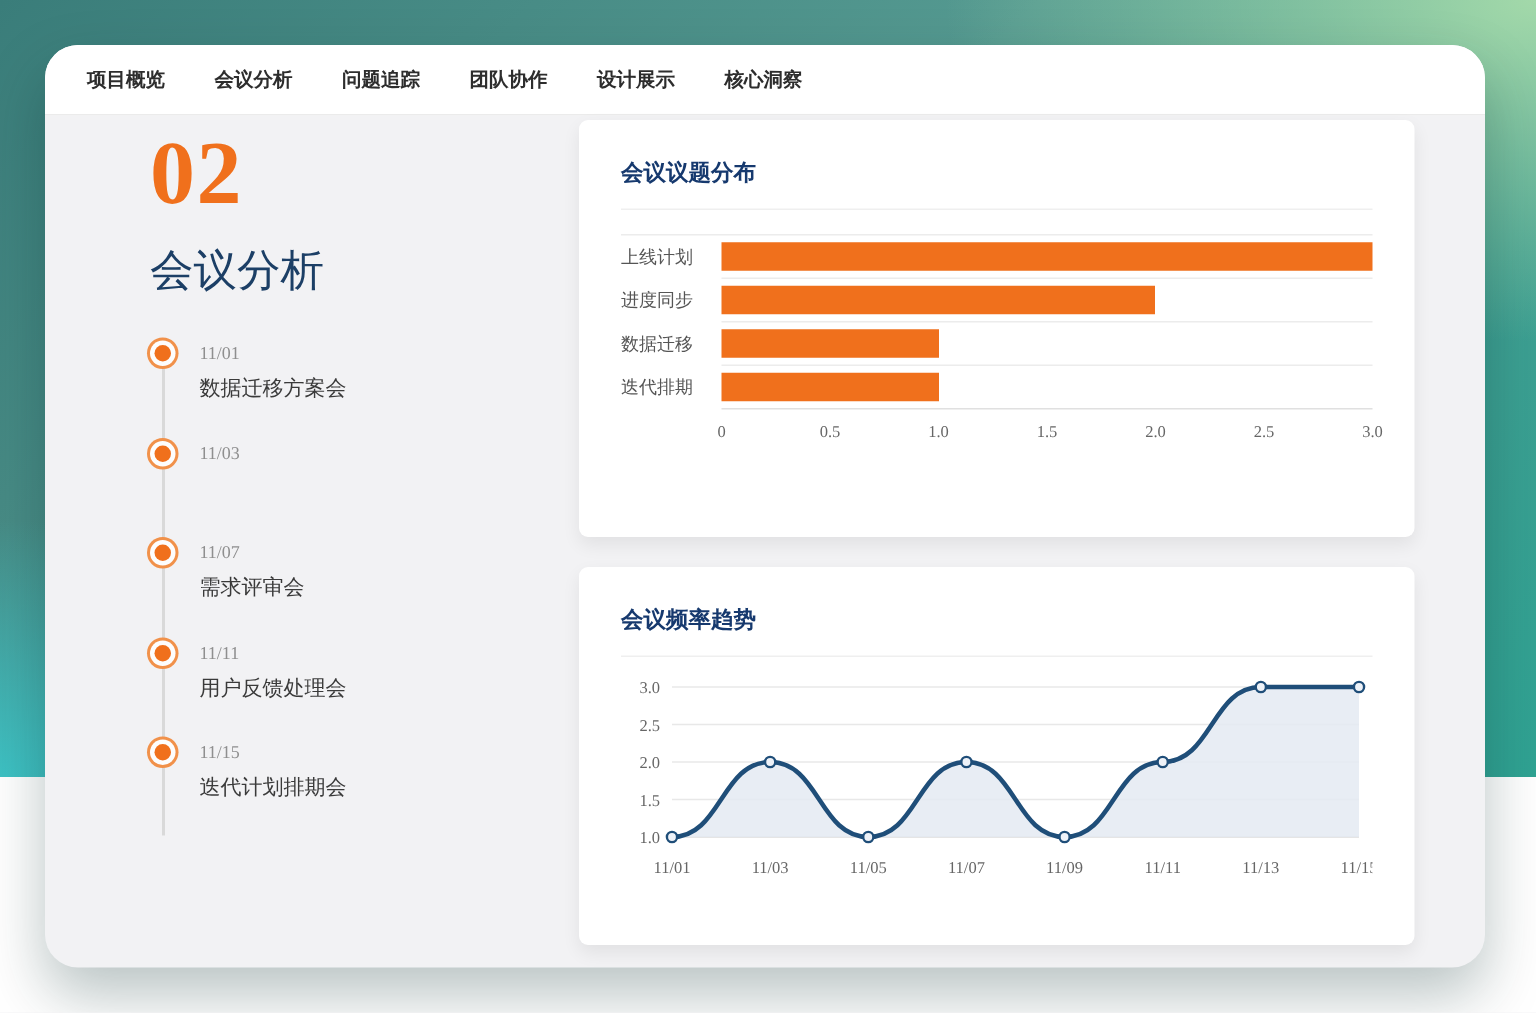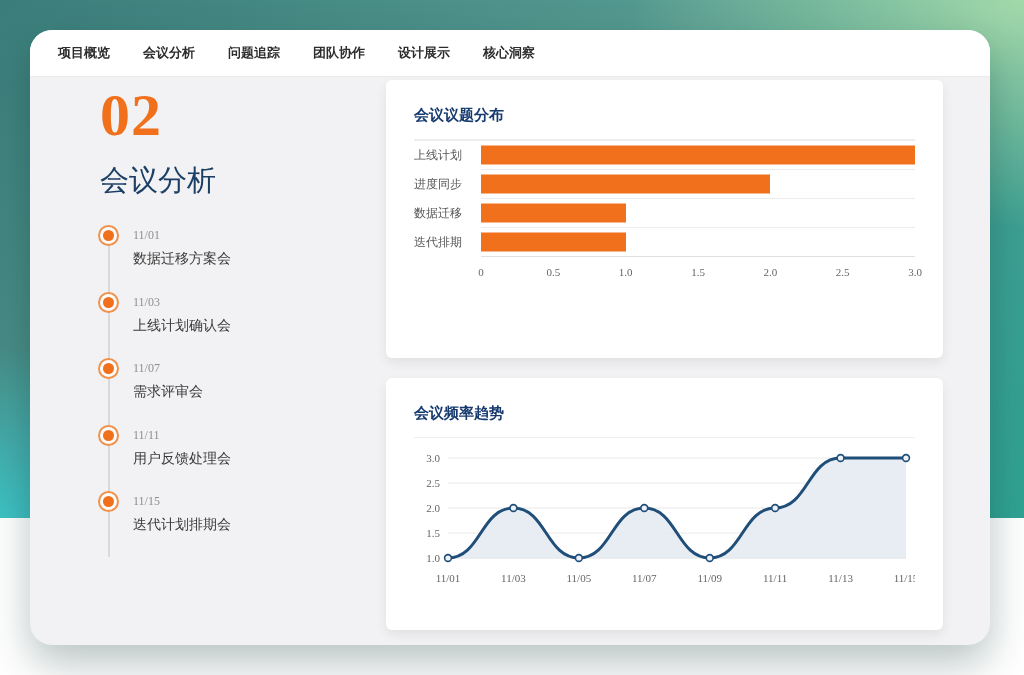--- a/index.html
+++ b/index.html
@@ -33,21 +33,21 @@
   .ttitle { font-size:14px; color:#3a3a3a; font-weight:500; margin-top:7px; }
   
   .cards { position:absolute; left:356px; top:50px; width:557px; }
   .card { background:#fff; border-radius:6px; box-shadow:0 5px 12px rgba(0,0,0,.07);
     padding:26px 28px 20px 28px; }
   .card h2 { font-size:15px; font-weight:bold; color:#16396e; }
   .divider { height:1px; background:#efefef; margin:14px 0 0 0; }
   .card1 { height:278px; margin-bottom:20px; }
   .card2 { height:252px; }
   
-  .barchart { border-top:1px solid #ececec; }
+  .barchart { margin-top:16px; border-top:1px solid #ececec; }
   .brow { display:flex; align-items:center; height:29px; }
   .blabel { width:58px; font-size:12px; color:#555; flex:none; margin-right:9px; }
   .btrack { flex:1; height:100%; position:relative; border-bottom:1px solid #ececec; }
   .brow:last-child .btrack { border-bottom:1px solid #e0e0e0; }
   .bbar { position:absolute; left:0; top:50%; transform:translateY(-50%); height:19px;
     background:#f0701c; }
   .bticks { position:relative; height:26px; margin-left:67px; }
   .btick { position:absolute; top:9px; transform:translateX(-50%); font-size:11px; color:#666; }
   
   .linewrap { margin-top:8px; }
@@ -73,21 +73,20 @@
       <div class="timeline" id="timeline">
         <div class="timeline-line"></div>
       <div class="titem">
             <span class="tdot"></span>
             <div class="tdate">11/01</div>
             <div class="ttitle">数据迁移方案会</div>
           </div>
           <div class="titem">
             <span class="tdot"></span>
             <div class="tdate">11/03</div>
-            <div class="ttitle">上线计划确认会</div>
           </div>
           <div class="titem">
             <span class="tdot"></span>
             <div class="tdate">11/07</div>
             <div class="ttitle">需求评审会</div>
           </div>
           <div class="titem">
             <span class="tdot"></span>
             <div class="tdate">11/11</div>
             <div class="ttitle">用户反馈处理会</div>

